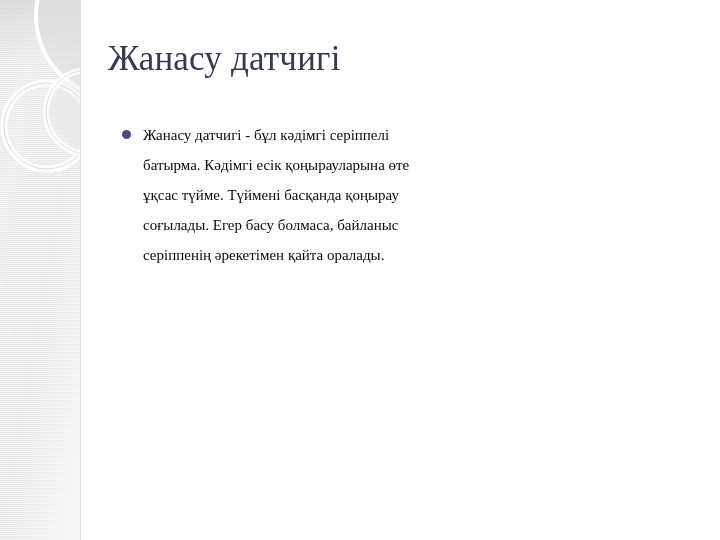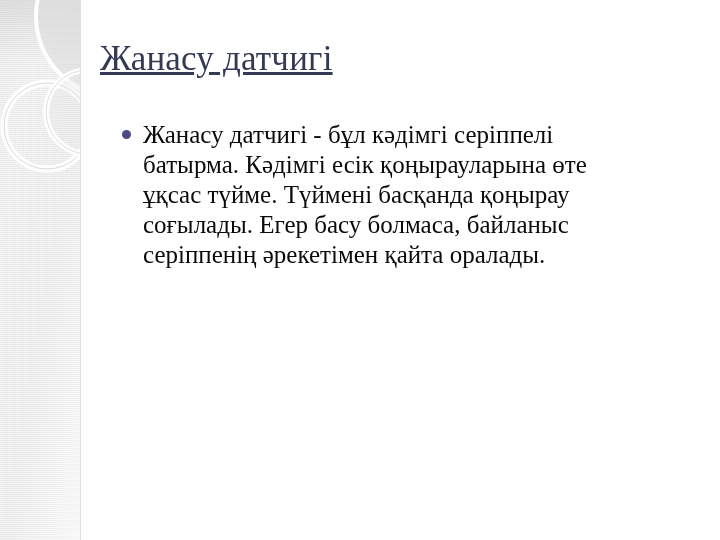--- a/index.html
+++ b/index.html
@@ -49,50 +49,49 @@
   }
   #sidebar svg {
     position: absolute;
     left: 0;
     top: 0;
   }
 
   
   #title {
     position: absolute;
-    left: 100px;
+    left: 108px;
     top: 38px;
     width: 580px;
     color: #353a54;
     font-size: 35px;
     line-height: 42px;
     font-weight: normal;
     letter-spacing: .2px;
     white-space: nowrap;
-    text-decoration: underline;
   }
 
   
   #body {
     position: absolute;
     left: 118px;
     top: 120px;
     width: 580px;
   }
   ul.bullets {
     list-style: none;
     margin: 0;
     padding: 0;
   }
   ul.bullets > li {
     position: relative;
     padding-left: 25px;
     margin: 0 0 2px 0;
     color: #0a0a0a;
-    font-size: 25px;
+    font-size: 15px;
     line-height: 30px;
   }
   ul.bullets > li .dot {
     position: absolute;
     left: 4px;
     top: 10px;
     width: 9px;
     height: 9px;
     border-radius: 50%;
     background: #4a4b86;

